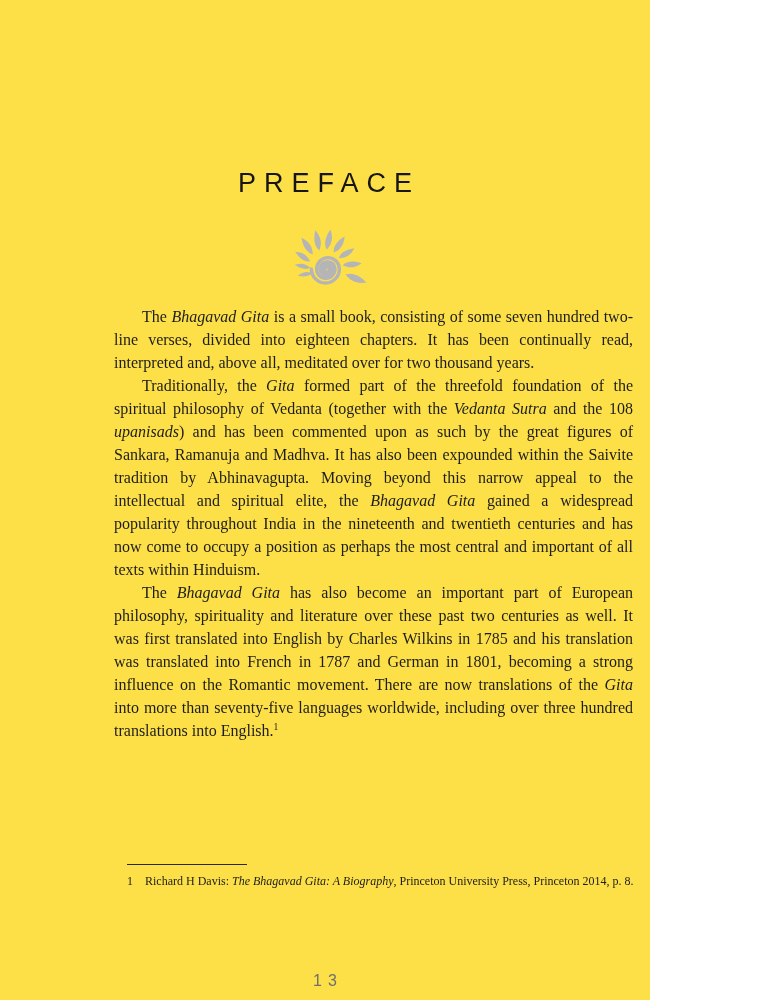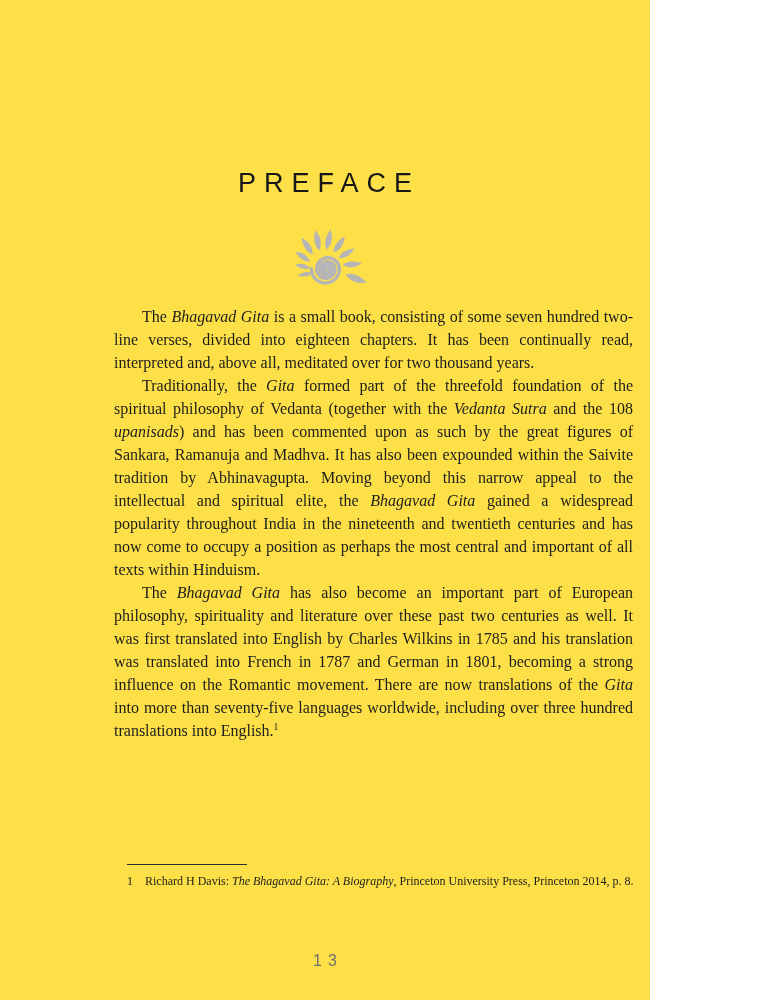--- a/index.html
+++ b/index.html
@@ -62,21 +62,21 @@
   }
   .footnote-rule {
     width: 120px;
     height: 0;
     border-top: 1.5px solid #2a2a2a;
     margin: 0 0 7px 0;
   }
   .footnote-text { margin: 0; text-align: left; }
   .folio {
     position: absolute;
-    top: 952px;
+    top: 972px;
     left: 0;
     width: 100%;
     text-align: center;
     font-family: "Liberation Sans", sans-serif;
     font-weight: 200;
     font-size: 16px;
     letter-spacing: 6px;
     padding-left: 6px;
     box-sizing: border-box;
     color: #6f6f6f;

